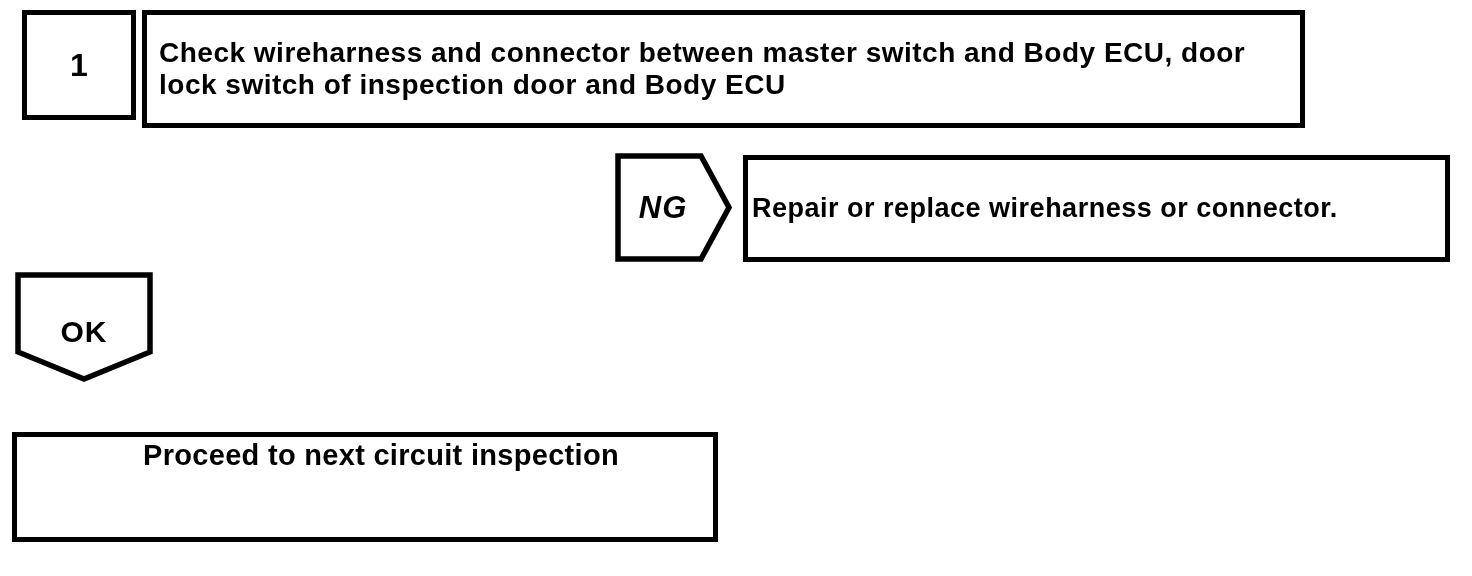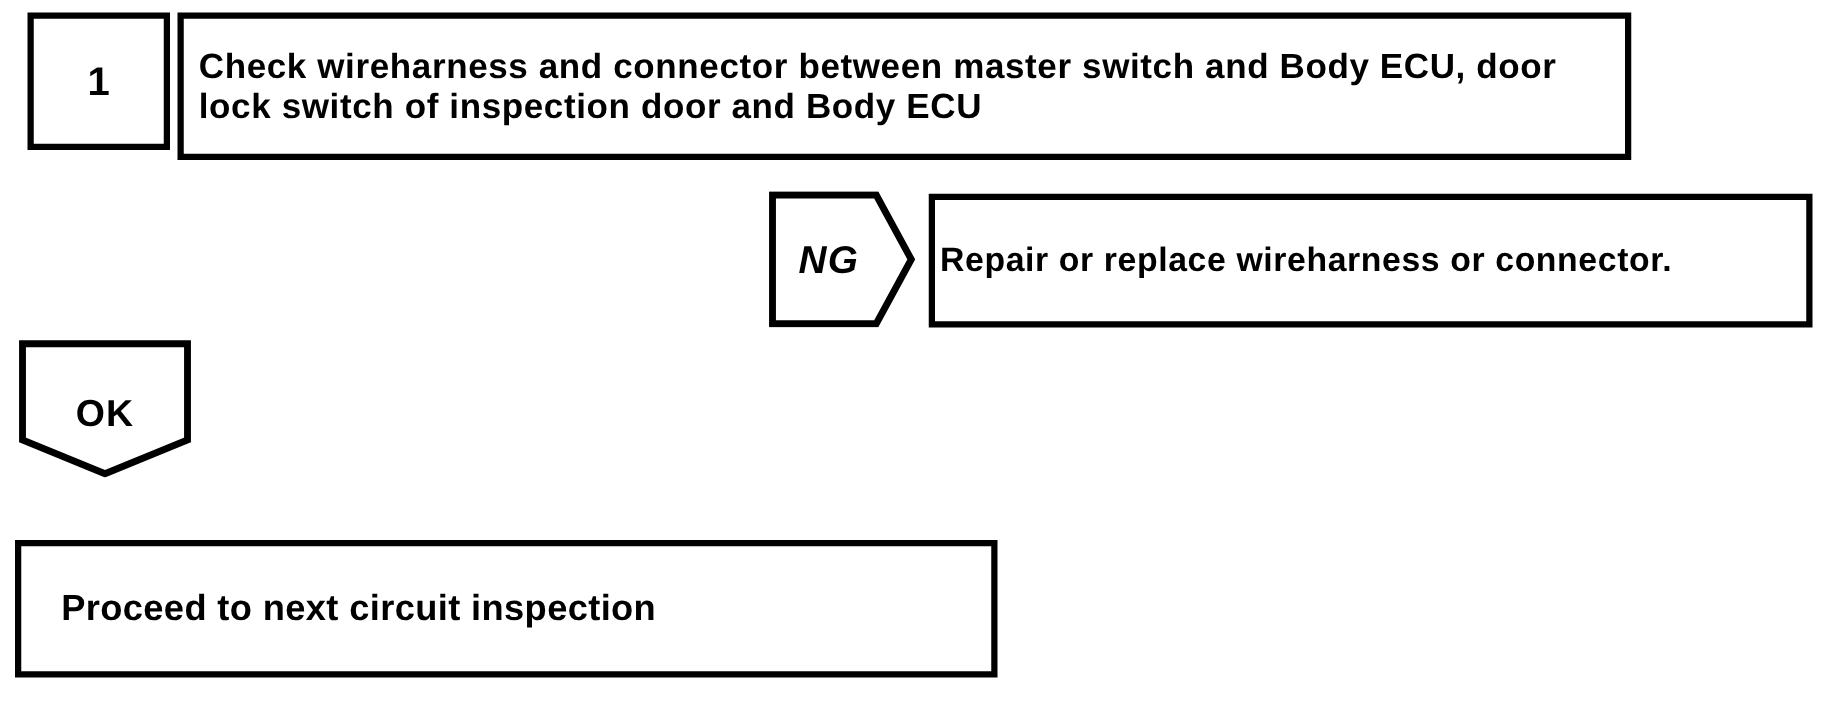--- a/index.html
+++ b/index.html
@@ -72,22 +72,22 @@
     position: absolute;
     left: 15px; top: 272px;
     width: 138px; height: 80px;
     display: flex; align-items: center; justify-content: center;
     font-size: 30px;
     letter-spacing: 1px;
     margin-top: 20px;
   }
   .ok-action-box {
     left: 12px; top: 432px;
-    width: 786px; height: 110px;
-    display: flex; flex-direction: column; justify-content: center;
+    width: 706px; height: 110px;
+    display: flex; flex-direction: row; justify-content: center;
     padding-left: 32px;
     font-size: 29px;
     letter-spacing: 0.3px;
     line-height: 37px;
   }
   svg { display: block; }
 </style>
 </head>
 <body>
 

